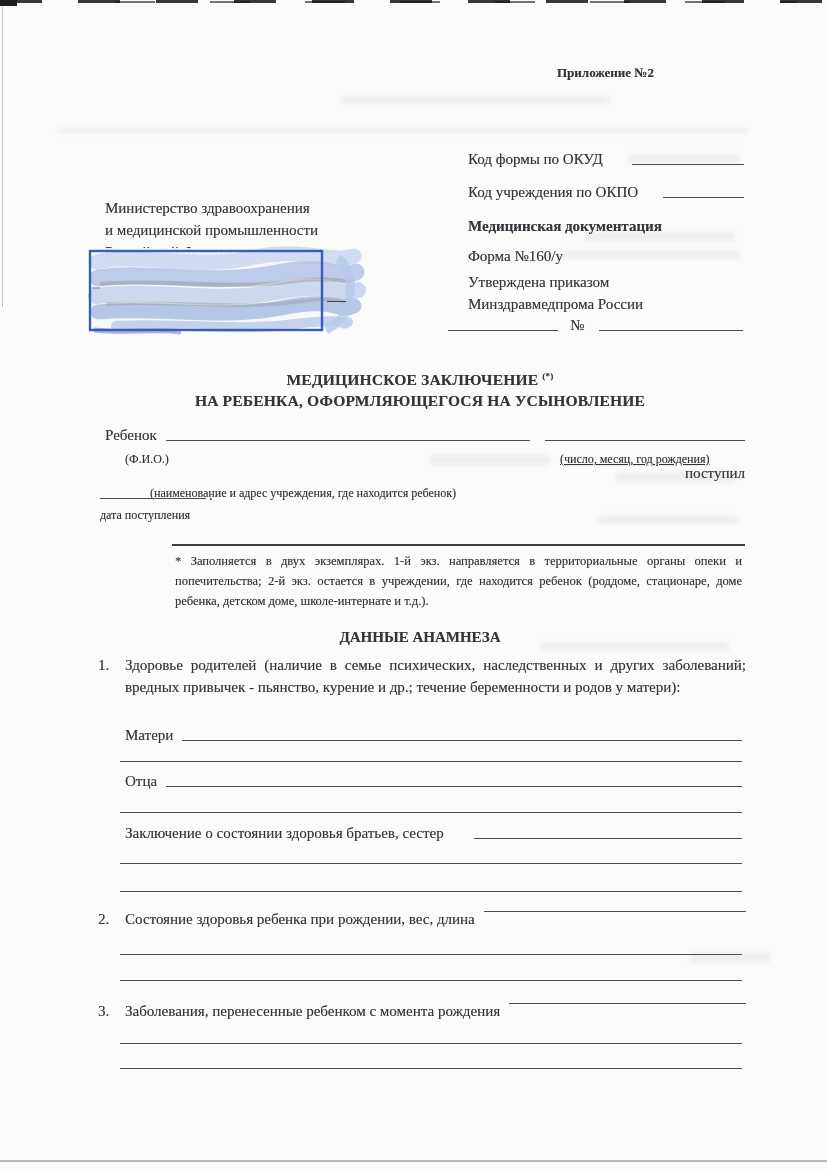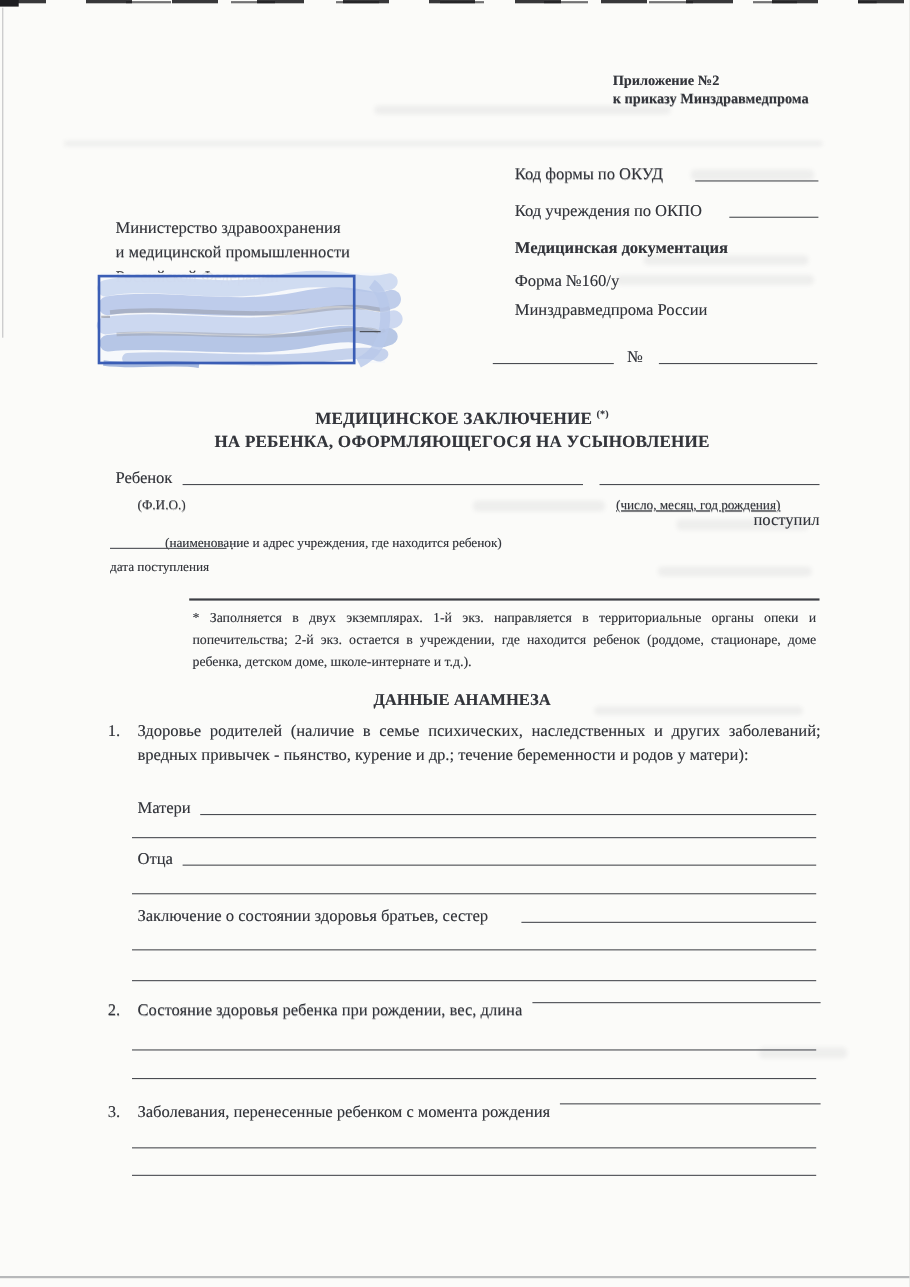--- a/index.html
+++ b/index.html
@@ -89,21 +89,20 @@
   <div class="artifact" style="left:585px;top:232px;width:150px;height:9px;"></div>
   <div class="artifact" style="left:560px;top:250px;width:180px;height:9px;"></div>
   <div class="artifact" style="left:430px;top:455px;width:120px;height:10px;"></div>
   <div class="artifact" style="left:615px;top:472px;width:120px;height:10px;"></div>
   <div class="artifact" style="left:598px;top:515px;width:140px;height:9px;"></div>
   <div class="artifact" style="left:540px;top:642px;width:190px;height:8px;"></div>
   <div class="artifact" style="left:690px;top:952px;width:80px;height:10px;"></div>
 
   <div class="abs hdr-right t13 b">
     <div>Приложение №2</div>
-    <div>к приказу Минздравмедпрома</div>
   </div>
 
   <div class="abs codes-row1 frow t15">
     <span class="lbl">Код формы по ОКУД</span>
     <span class="fl"></span>
   </div>
   <div class="abs codes-row2 frow t15">
     <span class="lbl">Код учреждения по ОКПО</span>
     <span class="fl"></span>
   </div>
@@ -126,20 +125,21 @@
     <path d="M8,86 C40,90 70,84 95,88" stroke="#7f9ad2" stroke-width="5" fill="none" opacity="0.7"></path>
     <path d="M252,14 C266,24 268,50 258,70 C252,80 244,84 240,86" stroke="#b8c8ea" stroke-width="9" fill="none" opacity="0.8"></path>
     <rect x="4" y="7" width="232" height="79" fill="none" stroke="#3a5db5" stroke-width="2.4"></rect>
     <path d="M6,44 l8,0" stroke="#8d8f98" stroke-width="2" opacity="0.6"></path>
   </svg>
   <div class="abs stamp-dash"></div>
 
   <div class="abs med-doc t15 b">Медицинская документация</div>
   <div class="abs forma t15">Форма №160/у</div>
   <div class="abs approved t15">
+    <div>Утверждена приказом</div>
     <div>Минздравмедпрома России</div>
   </div>
   <div class="abs num-row frow t15">
     <span class="fl fixed" style="width:110px;margin-left:0;"></span>
     <span class="lbl" style="margin:0 6px 0 12px;">№</span>
     <span class="fl"></span>
   </div>
 
   <div class="abs title-block b">
     <div><span>МЕДИЦИНСКОЕ ЗАКЛЮЧЕНИЕ</span> <sup>(*)</sup></div>

